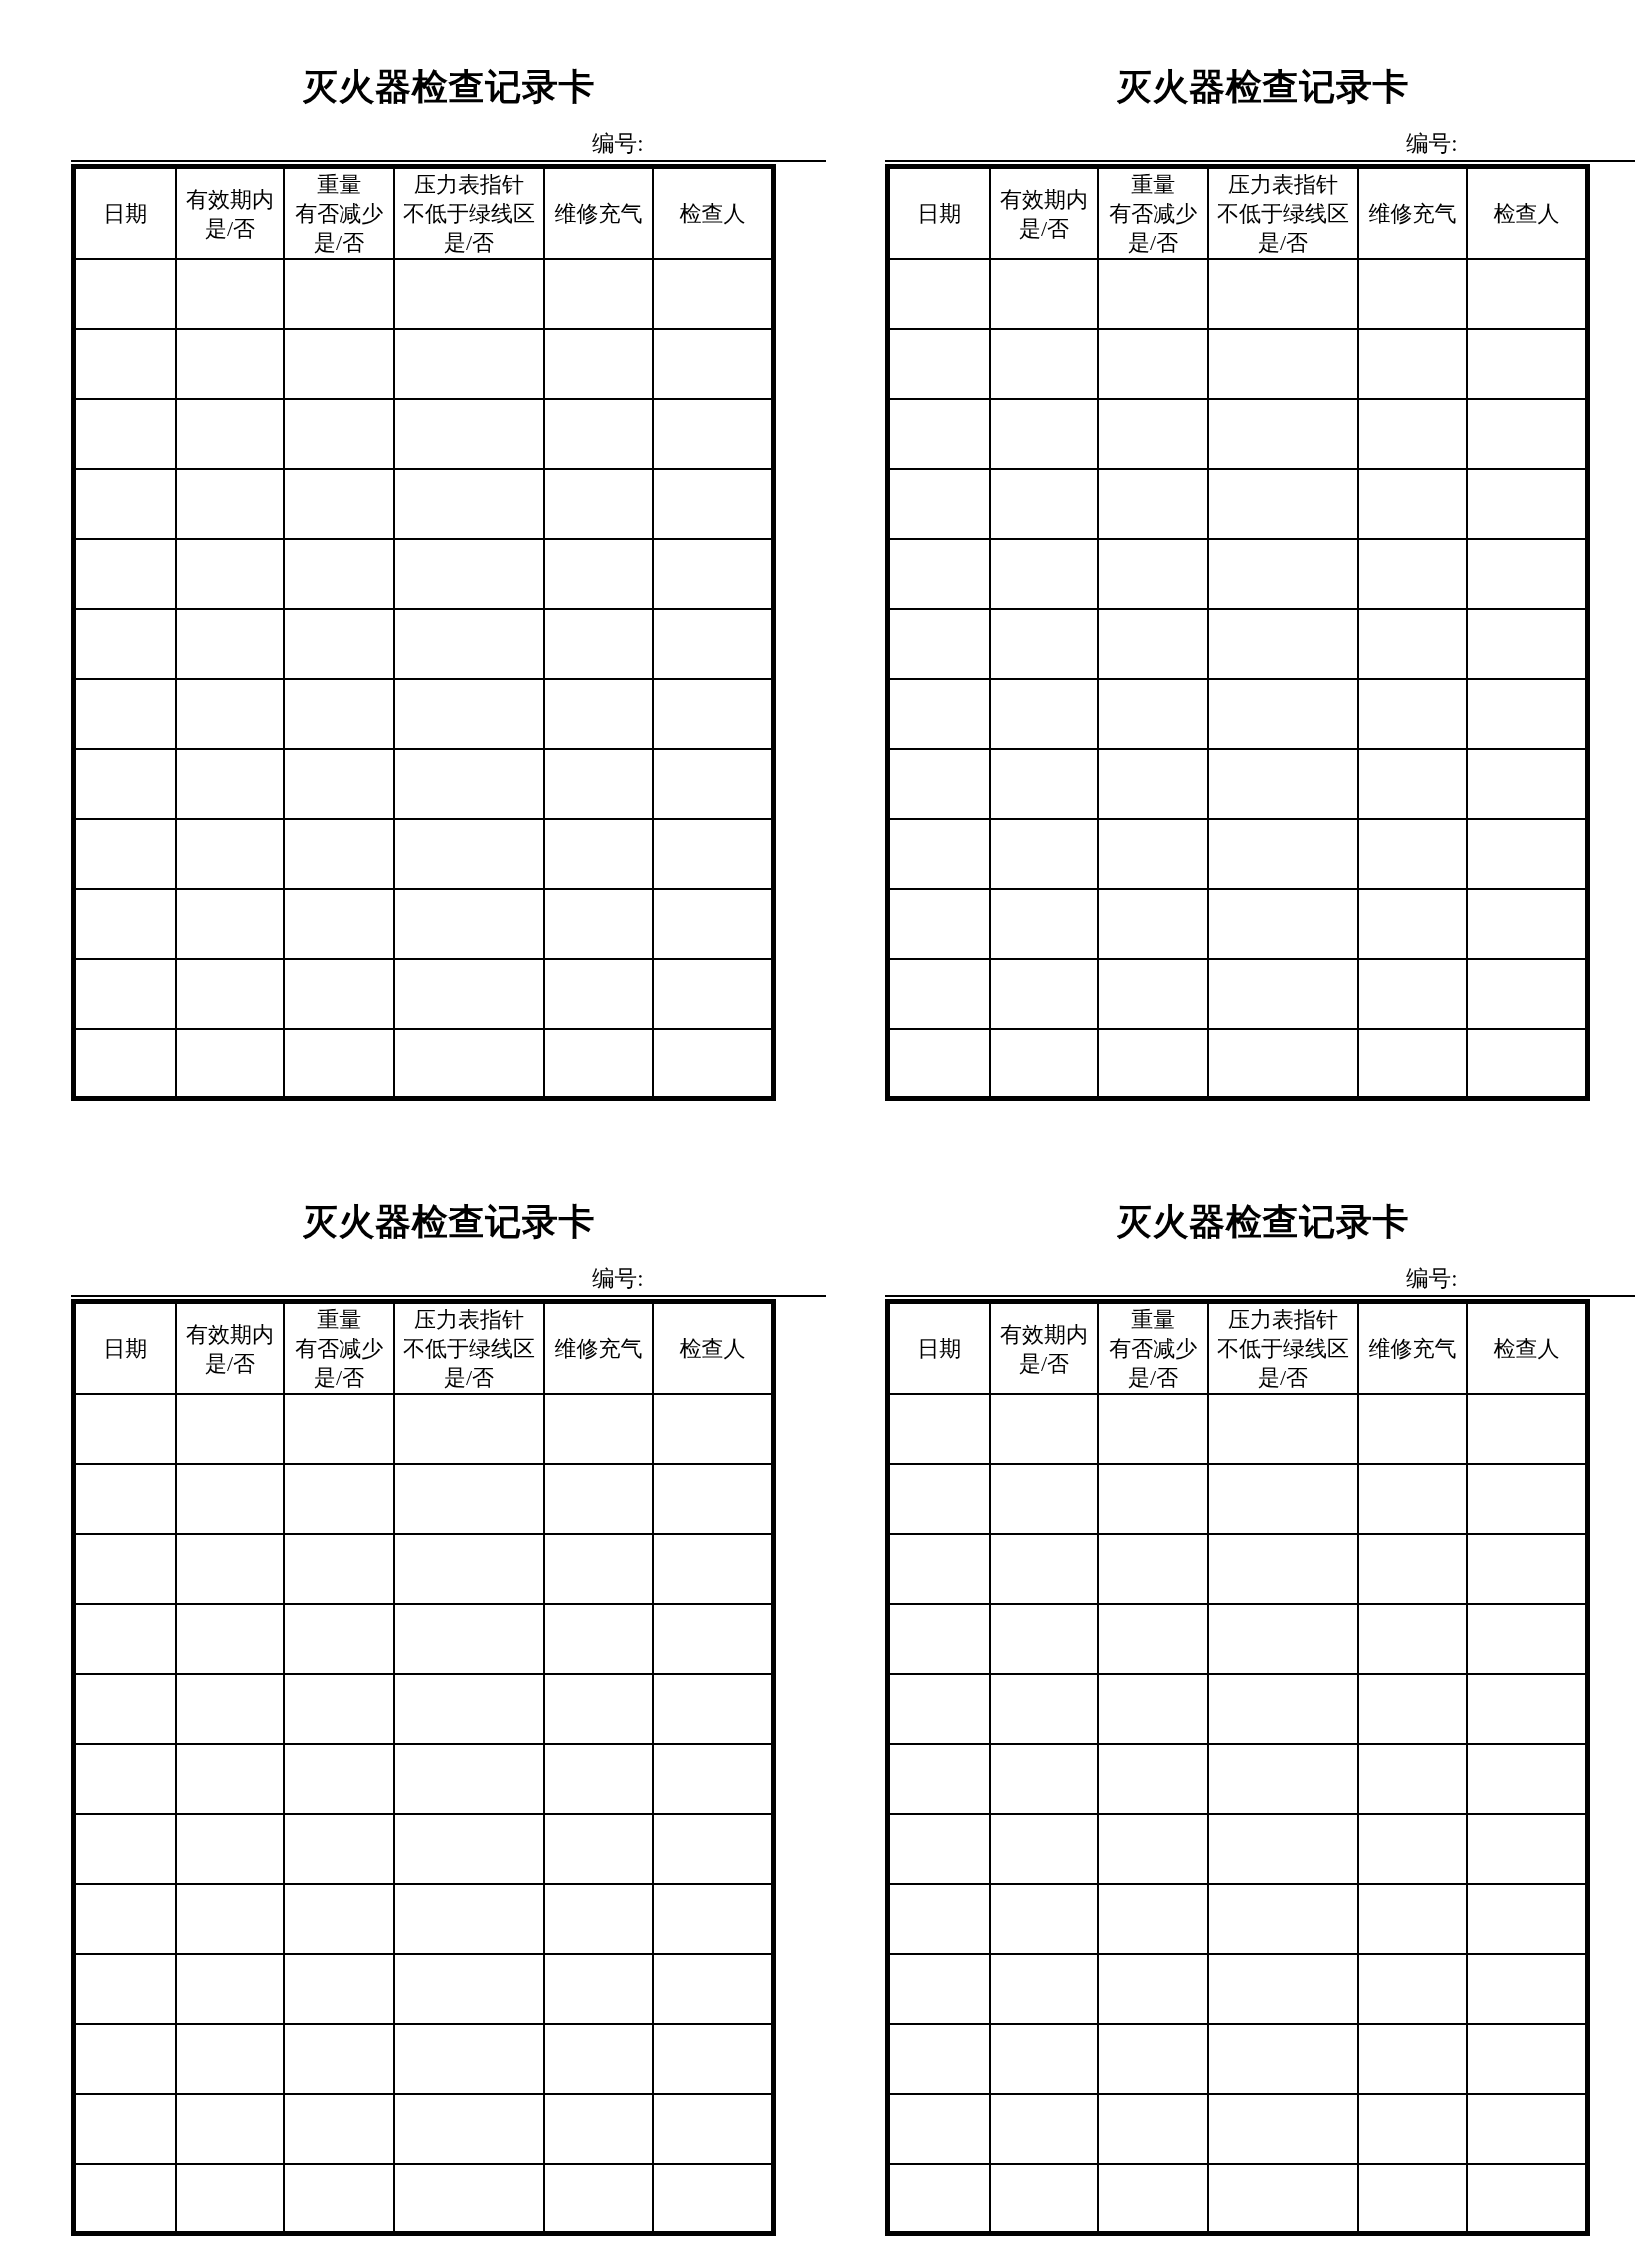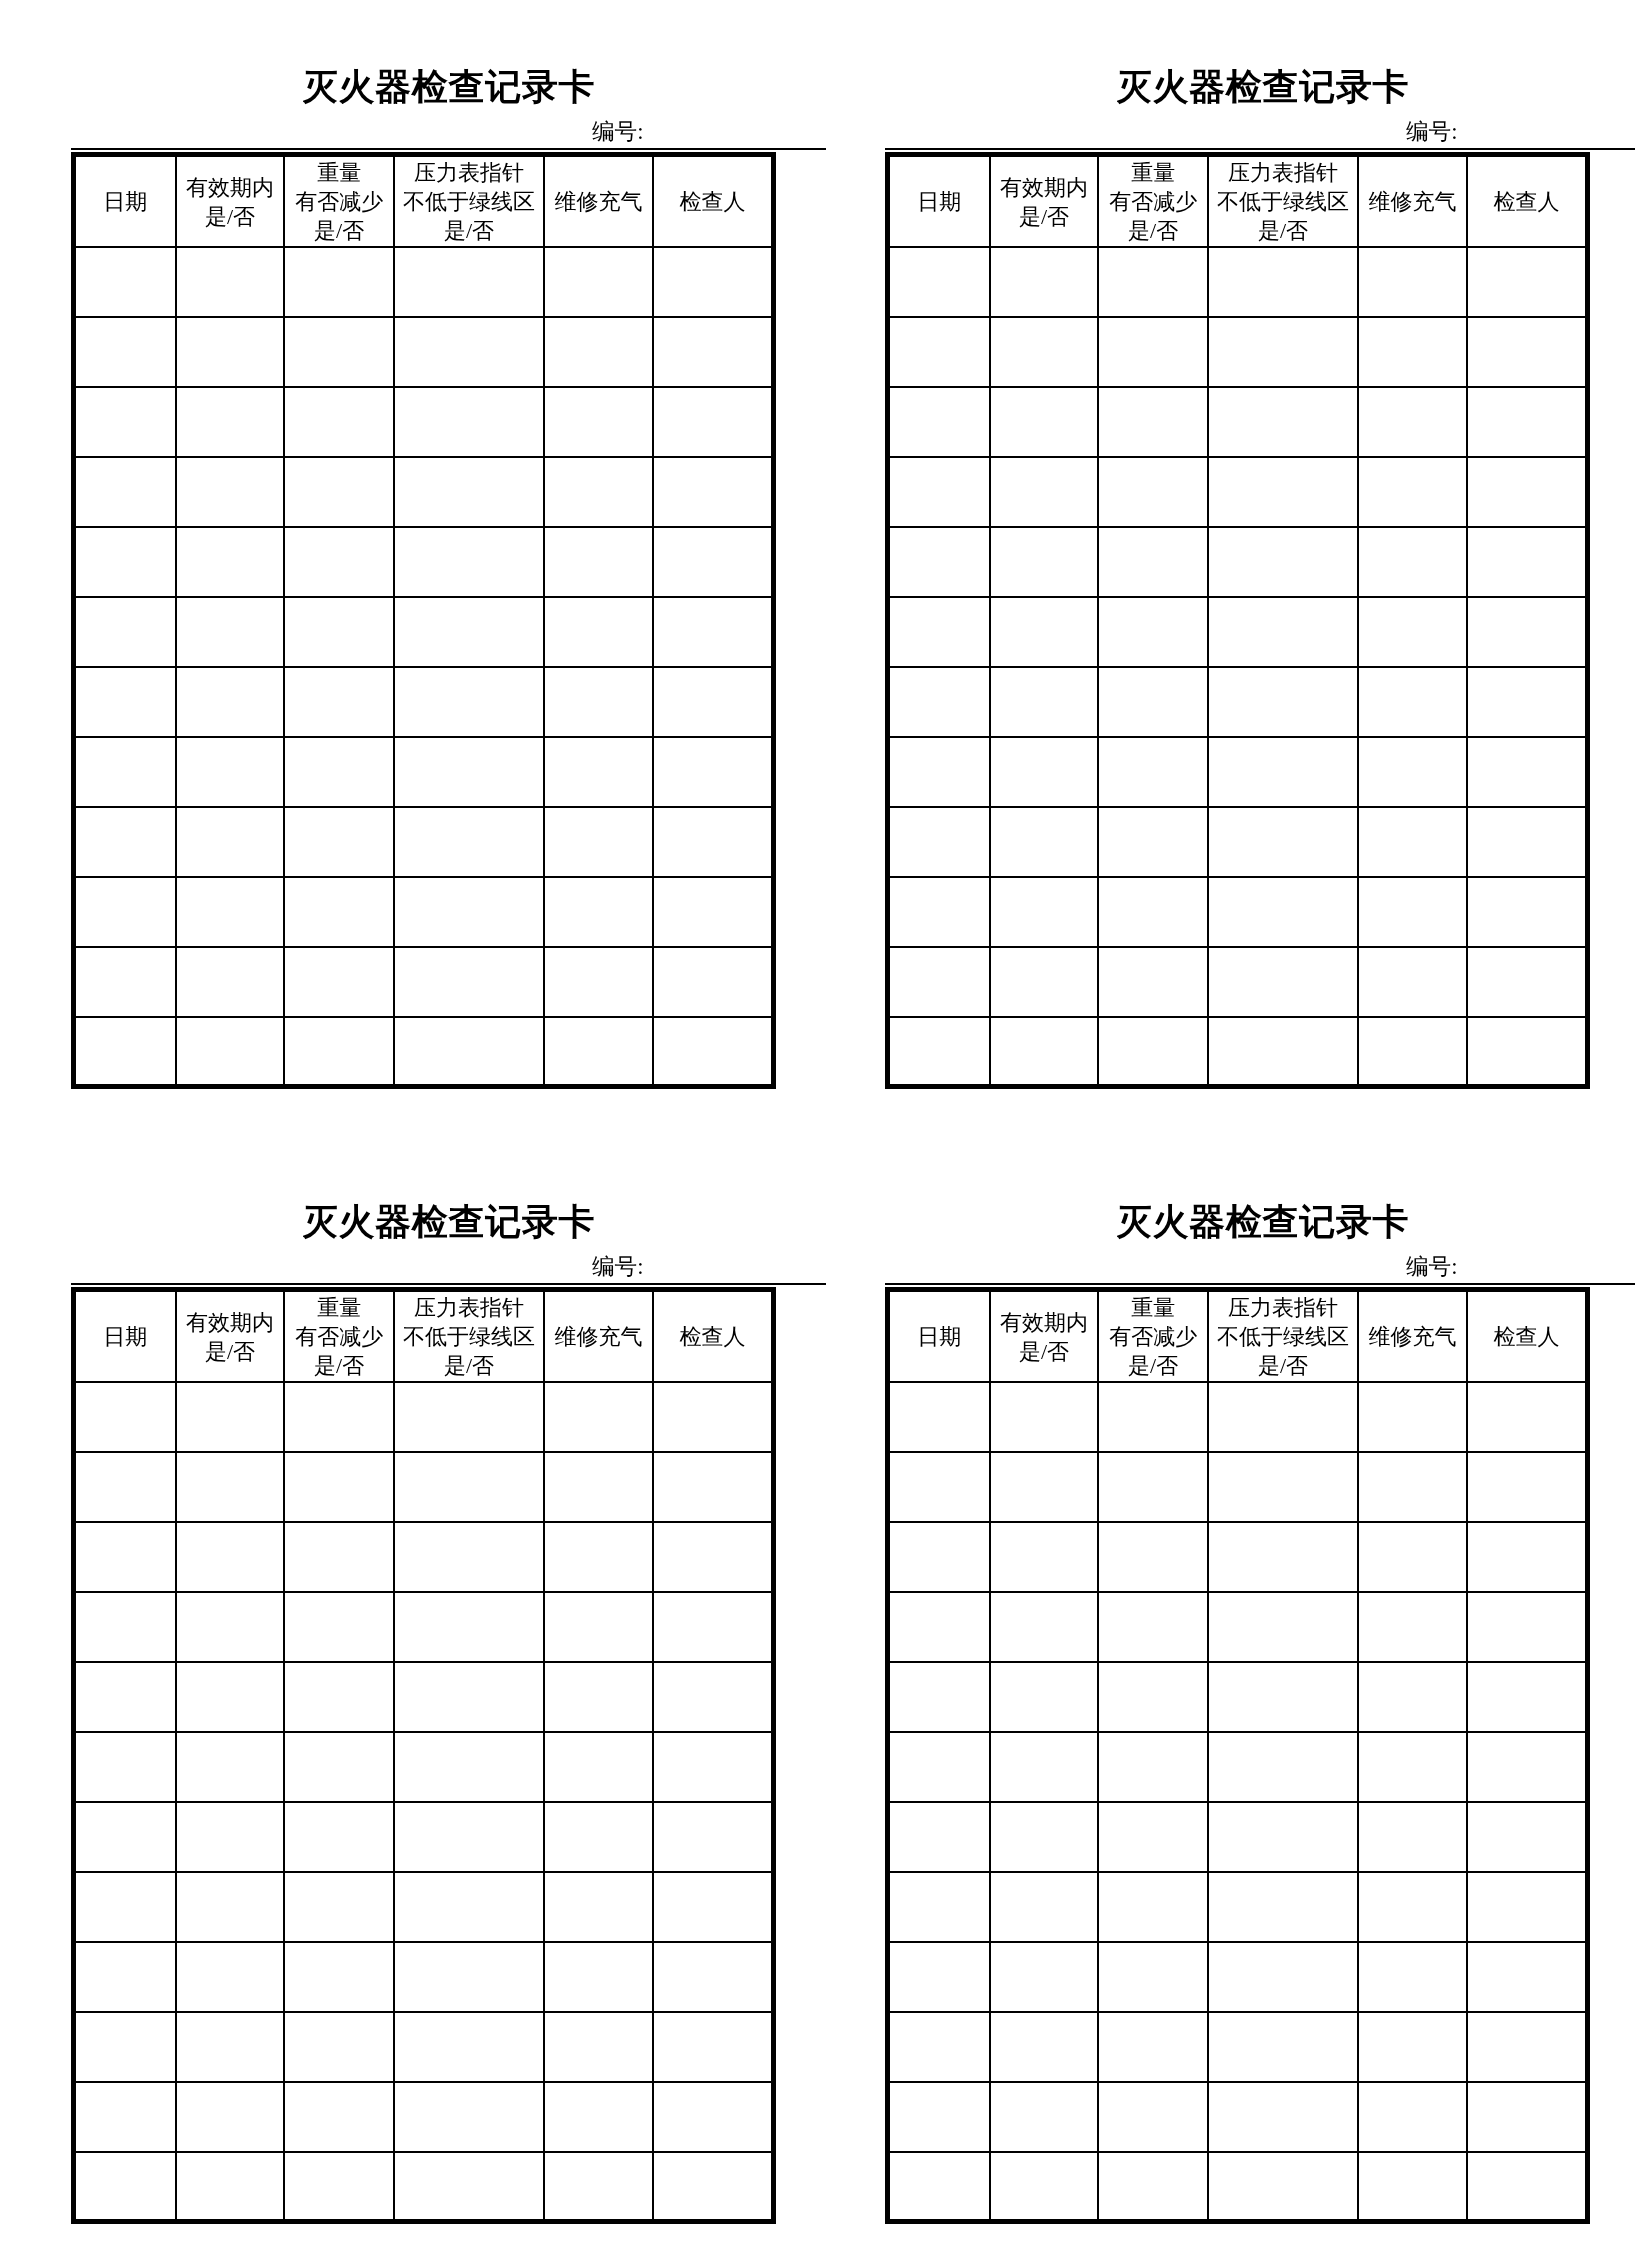--- a/index.html
+++ b/index.html
@@ -33,21 +33,21 @@
   .card-title {
     margin: 68px 0 0 0;
     font-size: 36px;
     line-height: 38px;
     font-weight: bold;
     text-align: center;
     letter-spacing: 0.7px;
     white-space: nowrap;
   }
   .serial-row {
-    margin-top: 15px;
+    margin-top: 27px;
     height: 22.6px;
     line-height: 22.6px;
     font-size: 22.6px;
     padding-left: 69%;
     box-sizing: border-box;
     white-space: nowrap;
   }
   .serial-value {
     display: inline-block;
     min-width: 80px;

